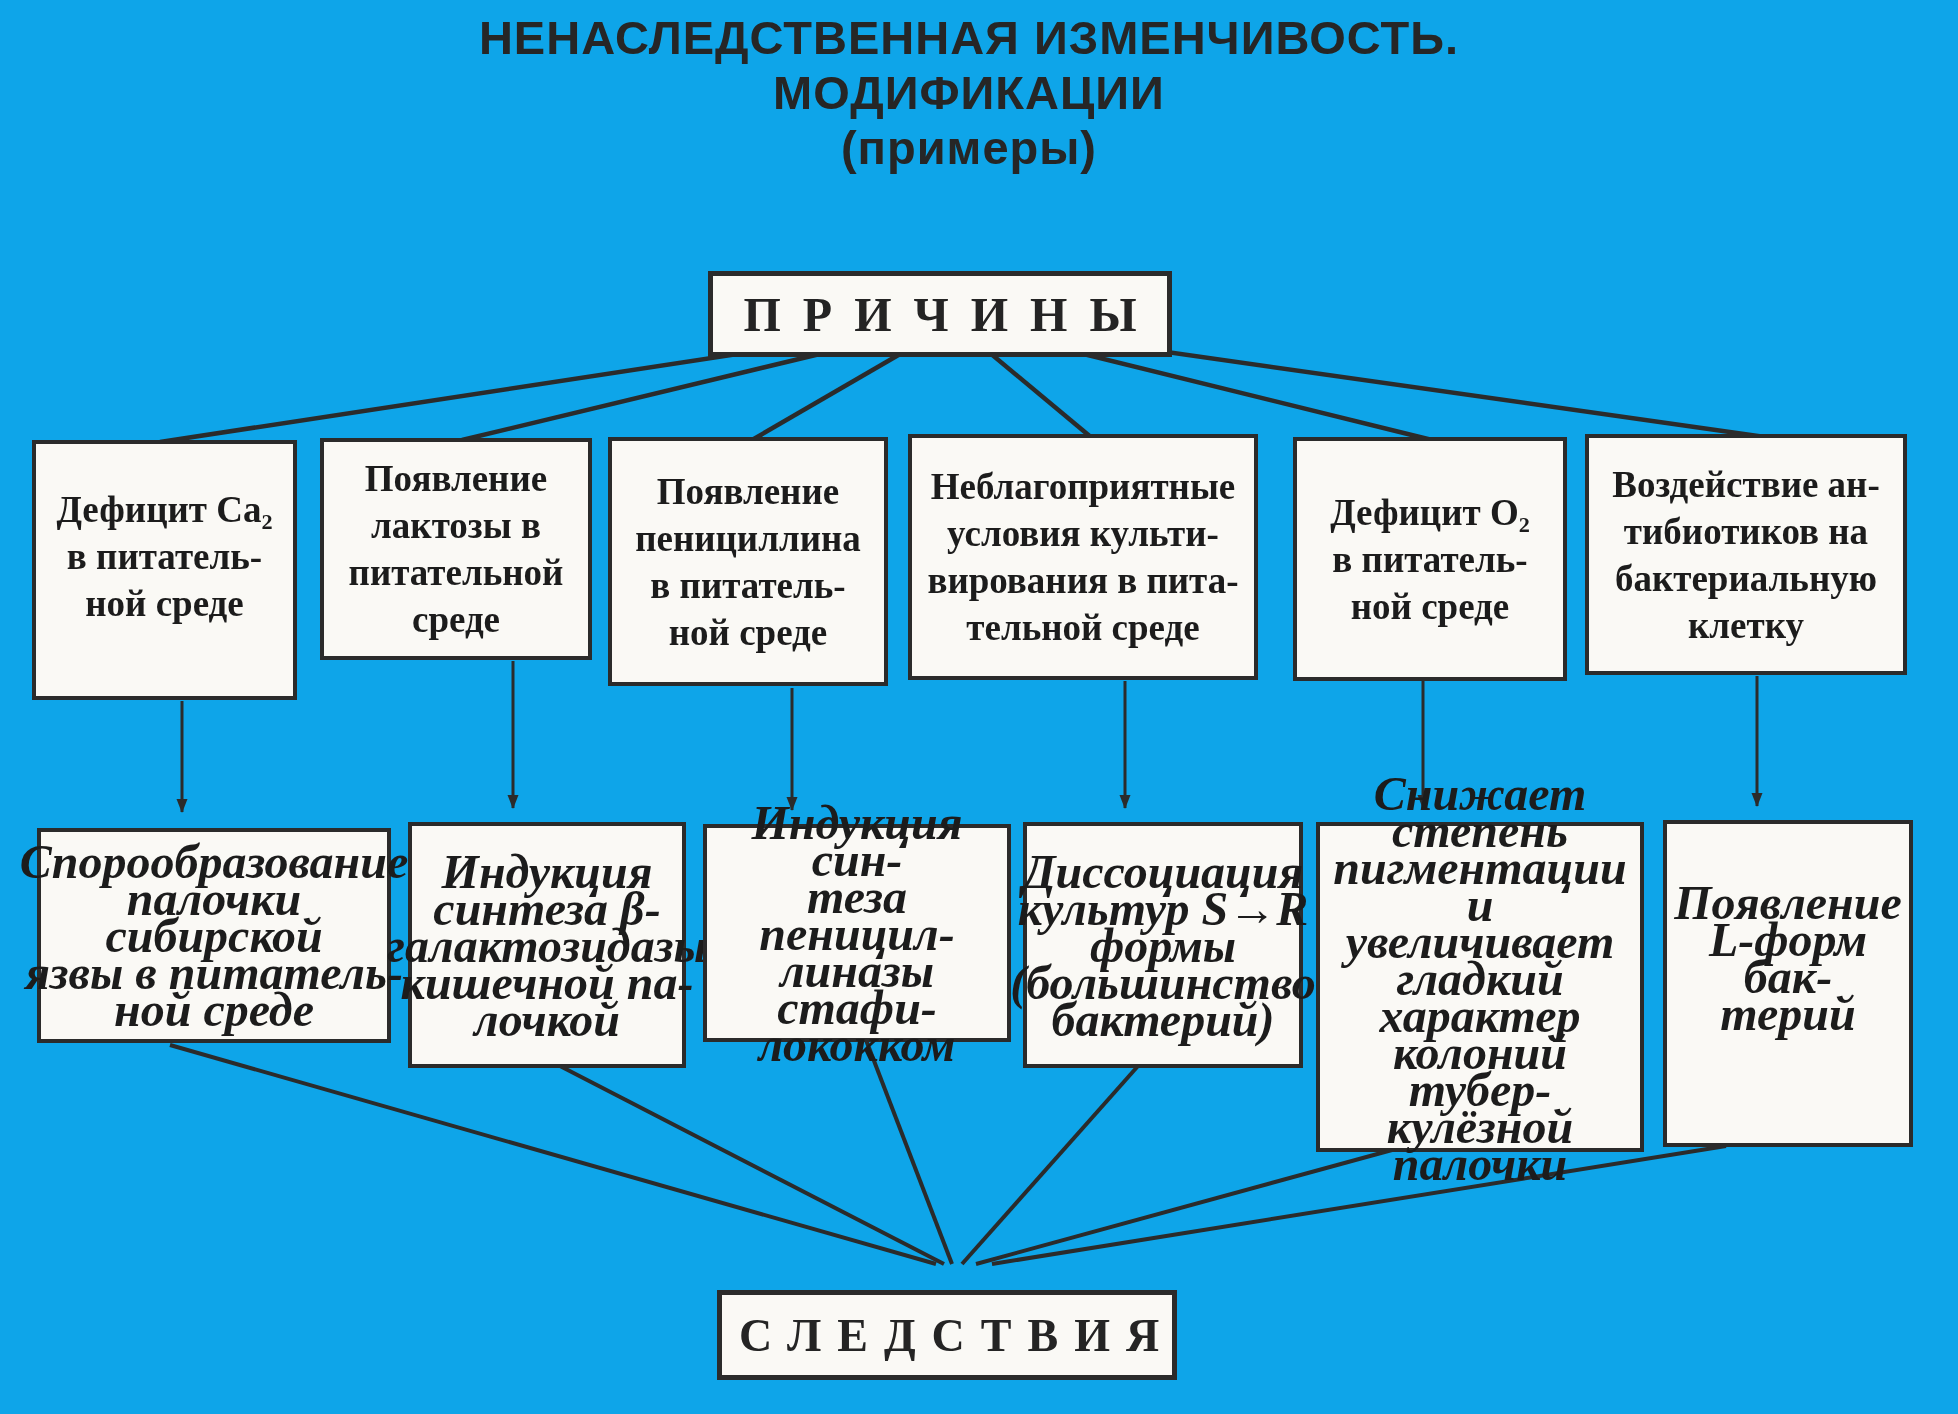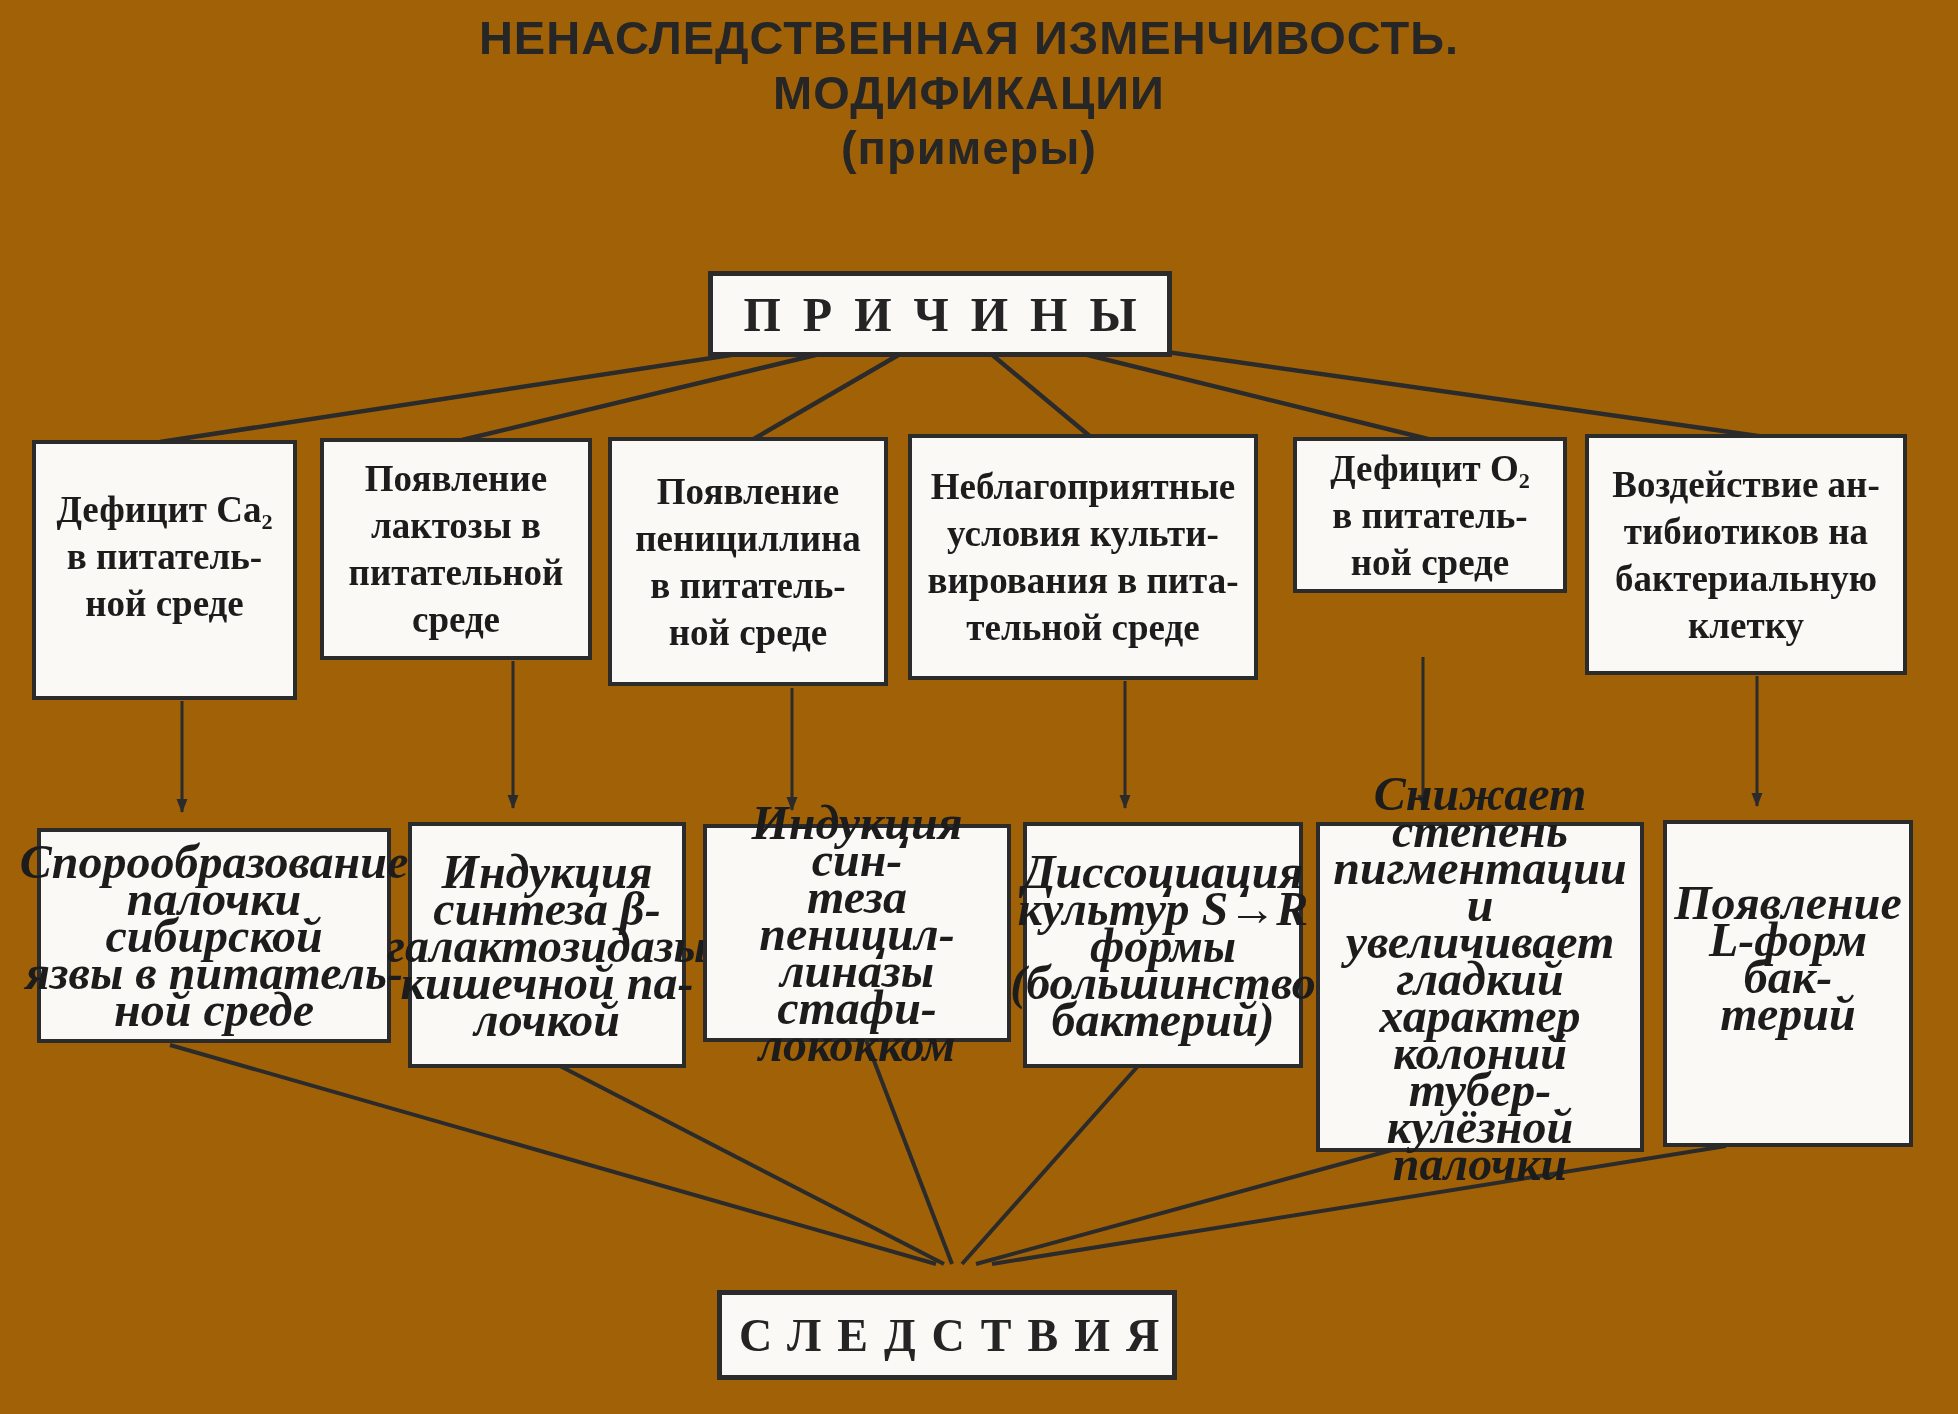--- a/index.html
+++ b/index.html
@@ -1,18 +1,18 @@
 <!DOCTYPE html>
 <html><head>
 <meta charset="utf-8">
 <style>
   html,body{margin:0;padding:0;background:#e9e8e4;}
   #page{
     position:relative;width:1958px;height:1414px;
-    background:#a16207;overflow:hidden;
+    background:#0ea5e9;overflow:hidden;
     font-family:"Liberation Serif","DejaVu Serif",serif;
     color:#1c1c1c;
   }
   #wires{position:absolute;left:0;top:0;width:1958px;height:1414px;z-index:0;}
   .title{
     position:absolute;left:0;top:10px;width:1938px;
     text-align:center;font-family:"Liberation Sans","DejaVu Sans",sans-serif;
     font-weight:bold;font-size:47px;line-height:55px;color:#262626;
     letter-spacing:1px;
   }
@@ -91,21 +91,21 @@
 питательной
 среде</div>
   <div class="node cause" style="left:608px;top:437px;width:280px;height:249px;">Появление
 пенициллина
 в питатель-
 ной среде</div>
   <div class="node cause" style="left:908px;top:434px;width:350px;height:246px;">Неблагоприятные
 условия культи-
 вирования в пита-
 тельной среде</div>
-  <div class="node cause" style="left:1293px;top:437px;width:274px;height:156px;">Дефицит O₂
+  <div class="node cause" style="left:1293px;top:437px;width:274px;height:244px;">Дефицит O₂
 в питатель-
 ной среде</div>
   <div class="node cause" style="left:1585px;top:434px;width:322px;height:241px;">Воздействие ан-
 тибиотиков на
 бактериальную
 клетку</div>
 
   <div class="node effect" style="left:37px;top:828px;width:354px;height:215px;">Спорообразование
 палочки сибирской
 язвы в питатель-

